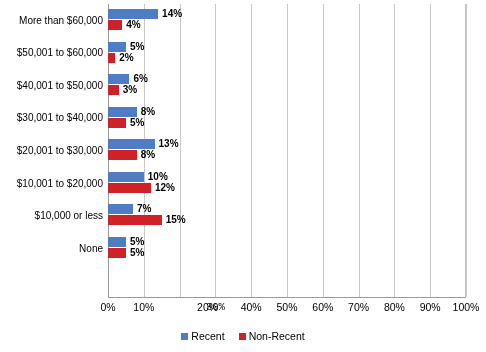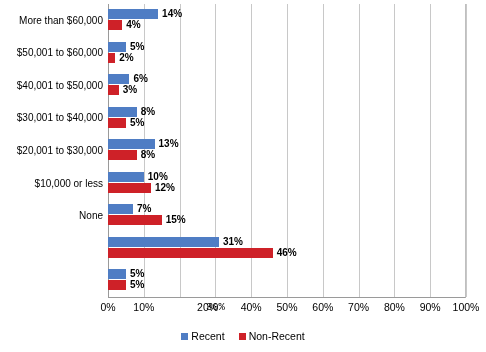--- a/index.html
+++ b/index.html
@@ -165,20 +165,21 @@
         <div class="gridline" style="left: 357px;"></div>
       </div>
   </div>
 
   <div id="cat-labels">
       <div class="cat-label">More than $60,000</div>
       <div class="cat-label">$50,001 to $60,000</div>
       <div class="cat-label">$40,001 to $50,000</div>
       <div class="cat-label">$30,001 to $40,000</div>
       <div class="cat-label">$20,001 to $30,000</div>
+      <div class="cat-label">$10,001 to $20,000</div>
       <div class="cat-label">$10,000 or less</div>
       <div class="cat-label">None</div>
     </div>
 
   <div id="rows-layer">
       <div class="cat-row">
         <div class="bar-wrap recent">
           <div class="bar recent" style="width: 50.12px; background: rgb(79, 125, 196);"></div>
           <div class="bar-label" style="left: 54.12px;">14%</div>
         </div>
@@ -238,30 +239,20 @@
         </div>
       </div>
       <div class="cat-row">
         <div class="bar-wrap recent">
           <div class="bar recent" style="width: 25.06px; background: rgb(79, 125, 196);"></div>
           <div class="bar-label" style="left: 29.06px;">7%</div>
         </div>
         <div class="bar-wrap nonrecent">
           <div class="bar nonrecent" style="width: 53.7px; background: rgb(206, 33, 40);"></div>
           <div class="bar-label" style="left: 57.7px;">15%</div>
-        </div>
-      </div>
-      <div class="cat-row">
-        <div class="bar-wrap recent">
-          <div class="bar recent" style="width: 110.98px; background: rgb(79, 125, 196);"></div>
-          <div class="bar-label" style="left: 114.98px;">31%</div>
-        </div>
-        <div class="bar-wrap nonrecent">
-          <div class="bar nonrecent" style="width: 164.68px; background: rgb(206, 33, 40);"></div>
-          <div class="bar-label" style="left: 168.68px;">46%</div>
         </div>
       </div>
       <div class="cat-row">
         <div class="bar-wrap recent">
           <div class="bar recent" style="width: 17.9px; background: rgb(79, 125, 196);"></div>
           <div class="bar-label" style="left: 21.9px;">5%</div>
         </div>
         <div class="bar-wrap nonrecent">
           <div class="bar nonrecent" style="width: 17.9px; background: rgb(206, 33, 40);"></div>
           <div class="bar-label" style="left: 21.9px;">5%</div>

